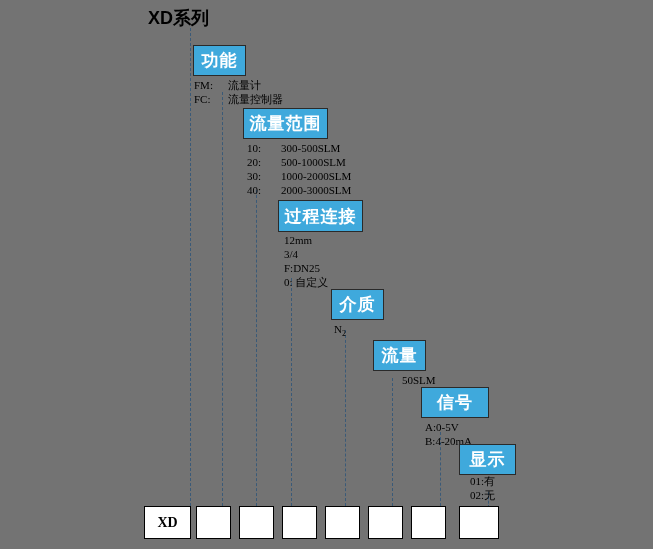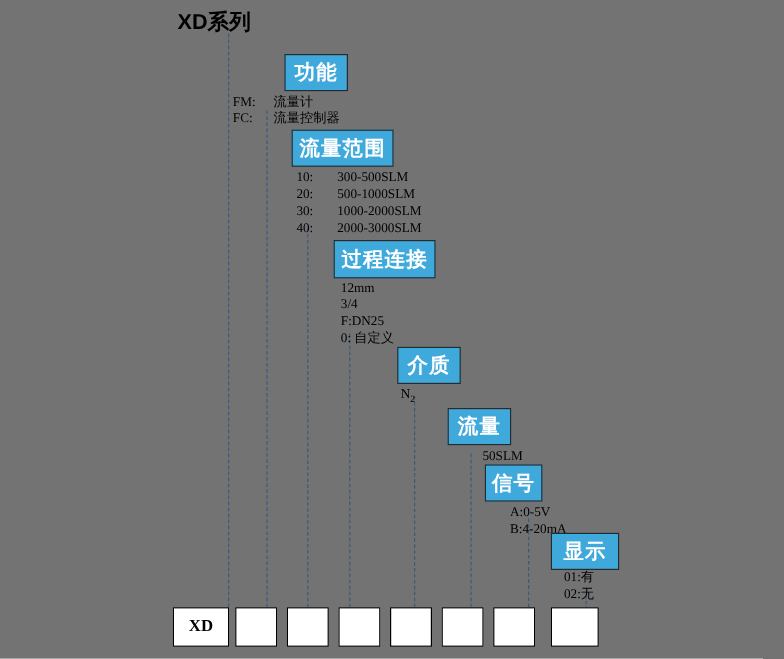--- a/index.html
+++ b/index.html
@@ -111,21 +111,21 @@
 
   <div class="dash-line" style="left:190px; top:28px;  height:478px;"></div>
   <div class="dash-line" style="left:222px; top:92px;  height:414px;"></div>
   <div class="dash-line" style="left:256px; top:190px; height:316px;"></div>
   <div class="dash-line" style="left:291px; top:278px; height:228px;"></div>
   <div class="dash-line" style="left:345px; top:330px; height:176px;"></div>
   <div class="dash-line" style="left:392px; top:378px; height:128px;"></div>
   <div class="dash-line" style="left:440px; top:432px; height:74px;"></div>
   <div class="dash-line" style="left:488px; top:492px; height:16px;"></div>
 
-  <div class="cat-box" style="left:193px; top:45px; width:53px; height:31px;margin-left:44px;">功能</div>
+  <div class="cat-box" style="left:193px; top:45px; width:53px; height:31px;">功能</div>
   <div class="opt-block" style="left:194px; top:78px;">
     <span class="opt-row">
       <span class="opt-code">FM:</span><span class="opt-desc">流量计</span>
     </span>
     <span class="opt-row">
       <span class="opt-code">FC:</span><span class="opt-desc">流量控制器</span>
     </span>
   </div>
 
   <div class="cat-box" style="left:243px; top:108px; width:85px; height:31px;">流量范围</div>
@@ -167,21 +167,21 @@
     </span>
   </div>
 
   <div class="cat-box" style="left:373px; top:340px; width:53px; height:31px;">流量</div>
   <div class="opt-block" style="left:379px; top:373px;margin-left:23px;">
     <span class="opt-row">
       <span class="opt-code-narrow">50SLM</span>
     </span>
   </div>
 
-  <div class="cat-box" style="left:404px; top:387px; width:48px; height:31px;">信号</div>
+  <div class="cat-box" style="left:421px; top:387px; width:68px; height:31px;">信号</div>
   <div class="opt-block" style="left:425px; top:420px;">
     <span class="opt-row">
       <span class="opt-code-narrow">A:0-5V</span>
     </span>
     <span class="opt-row">
       <span class="opt-code-narrow">B:4-20mA</span>
     </span>
   </div>
 
   <div class="opt-block" style="left:470px; top:474px;">

